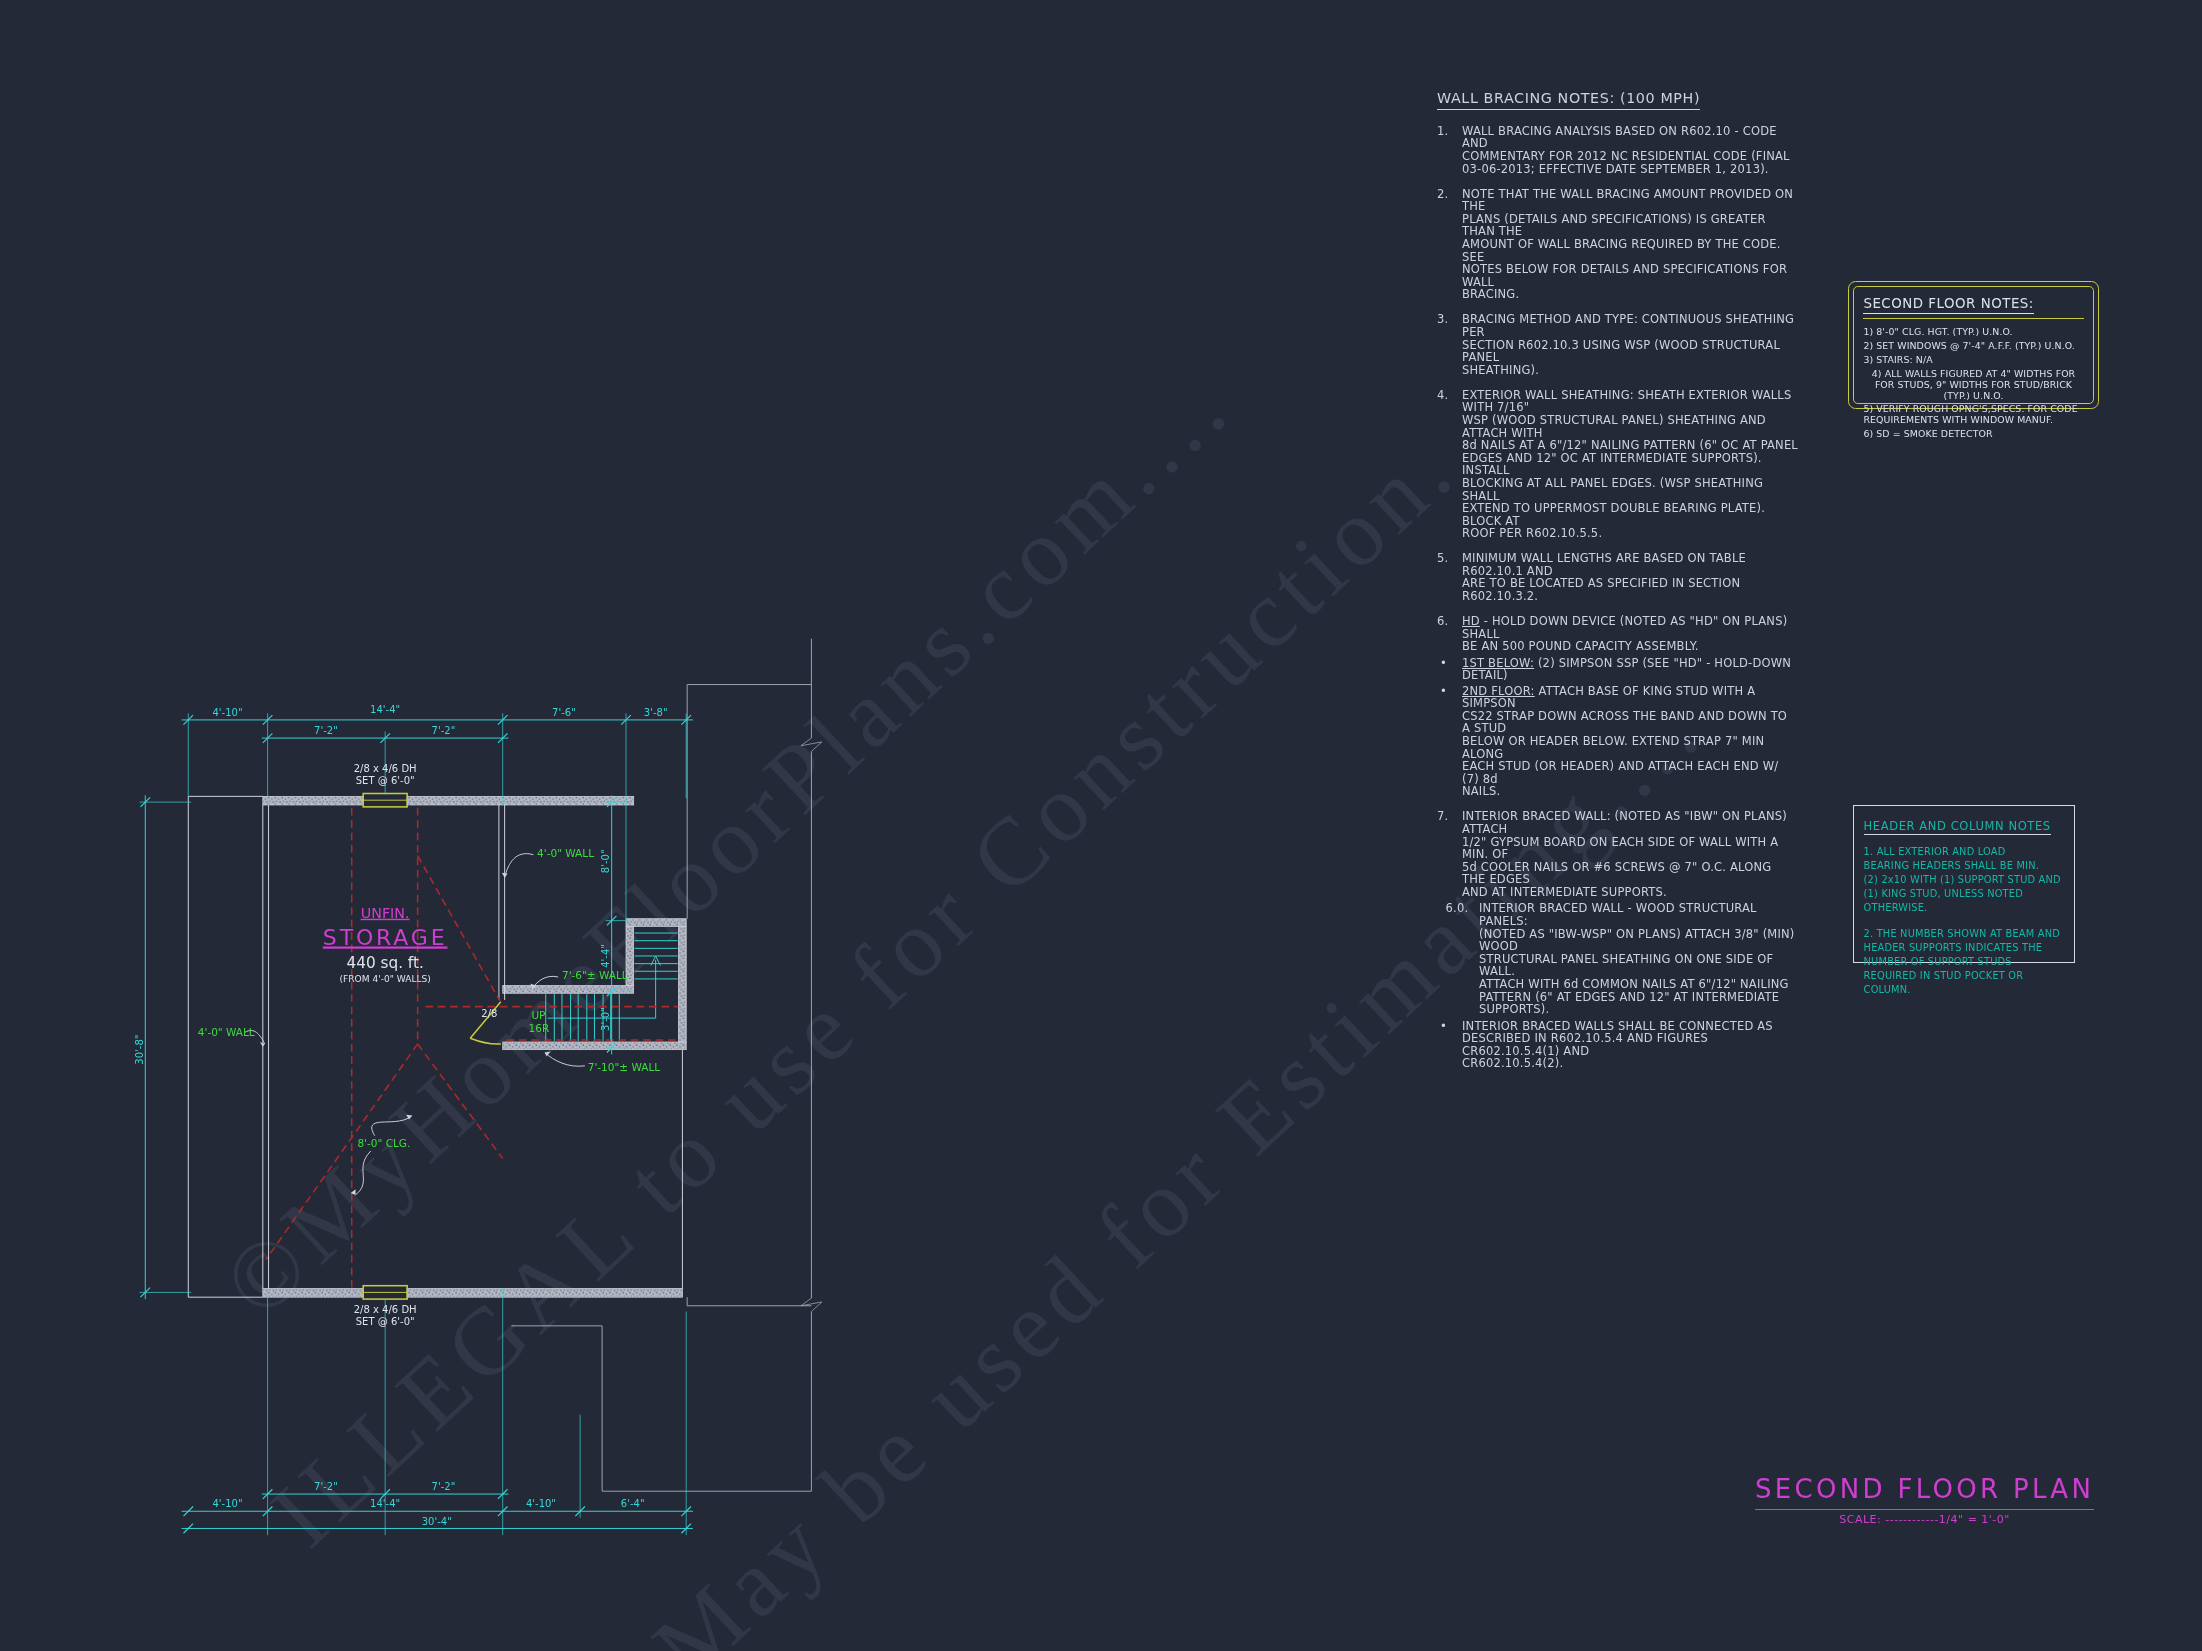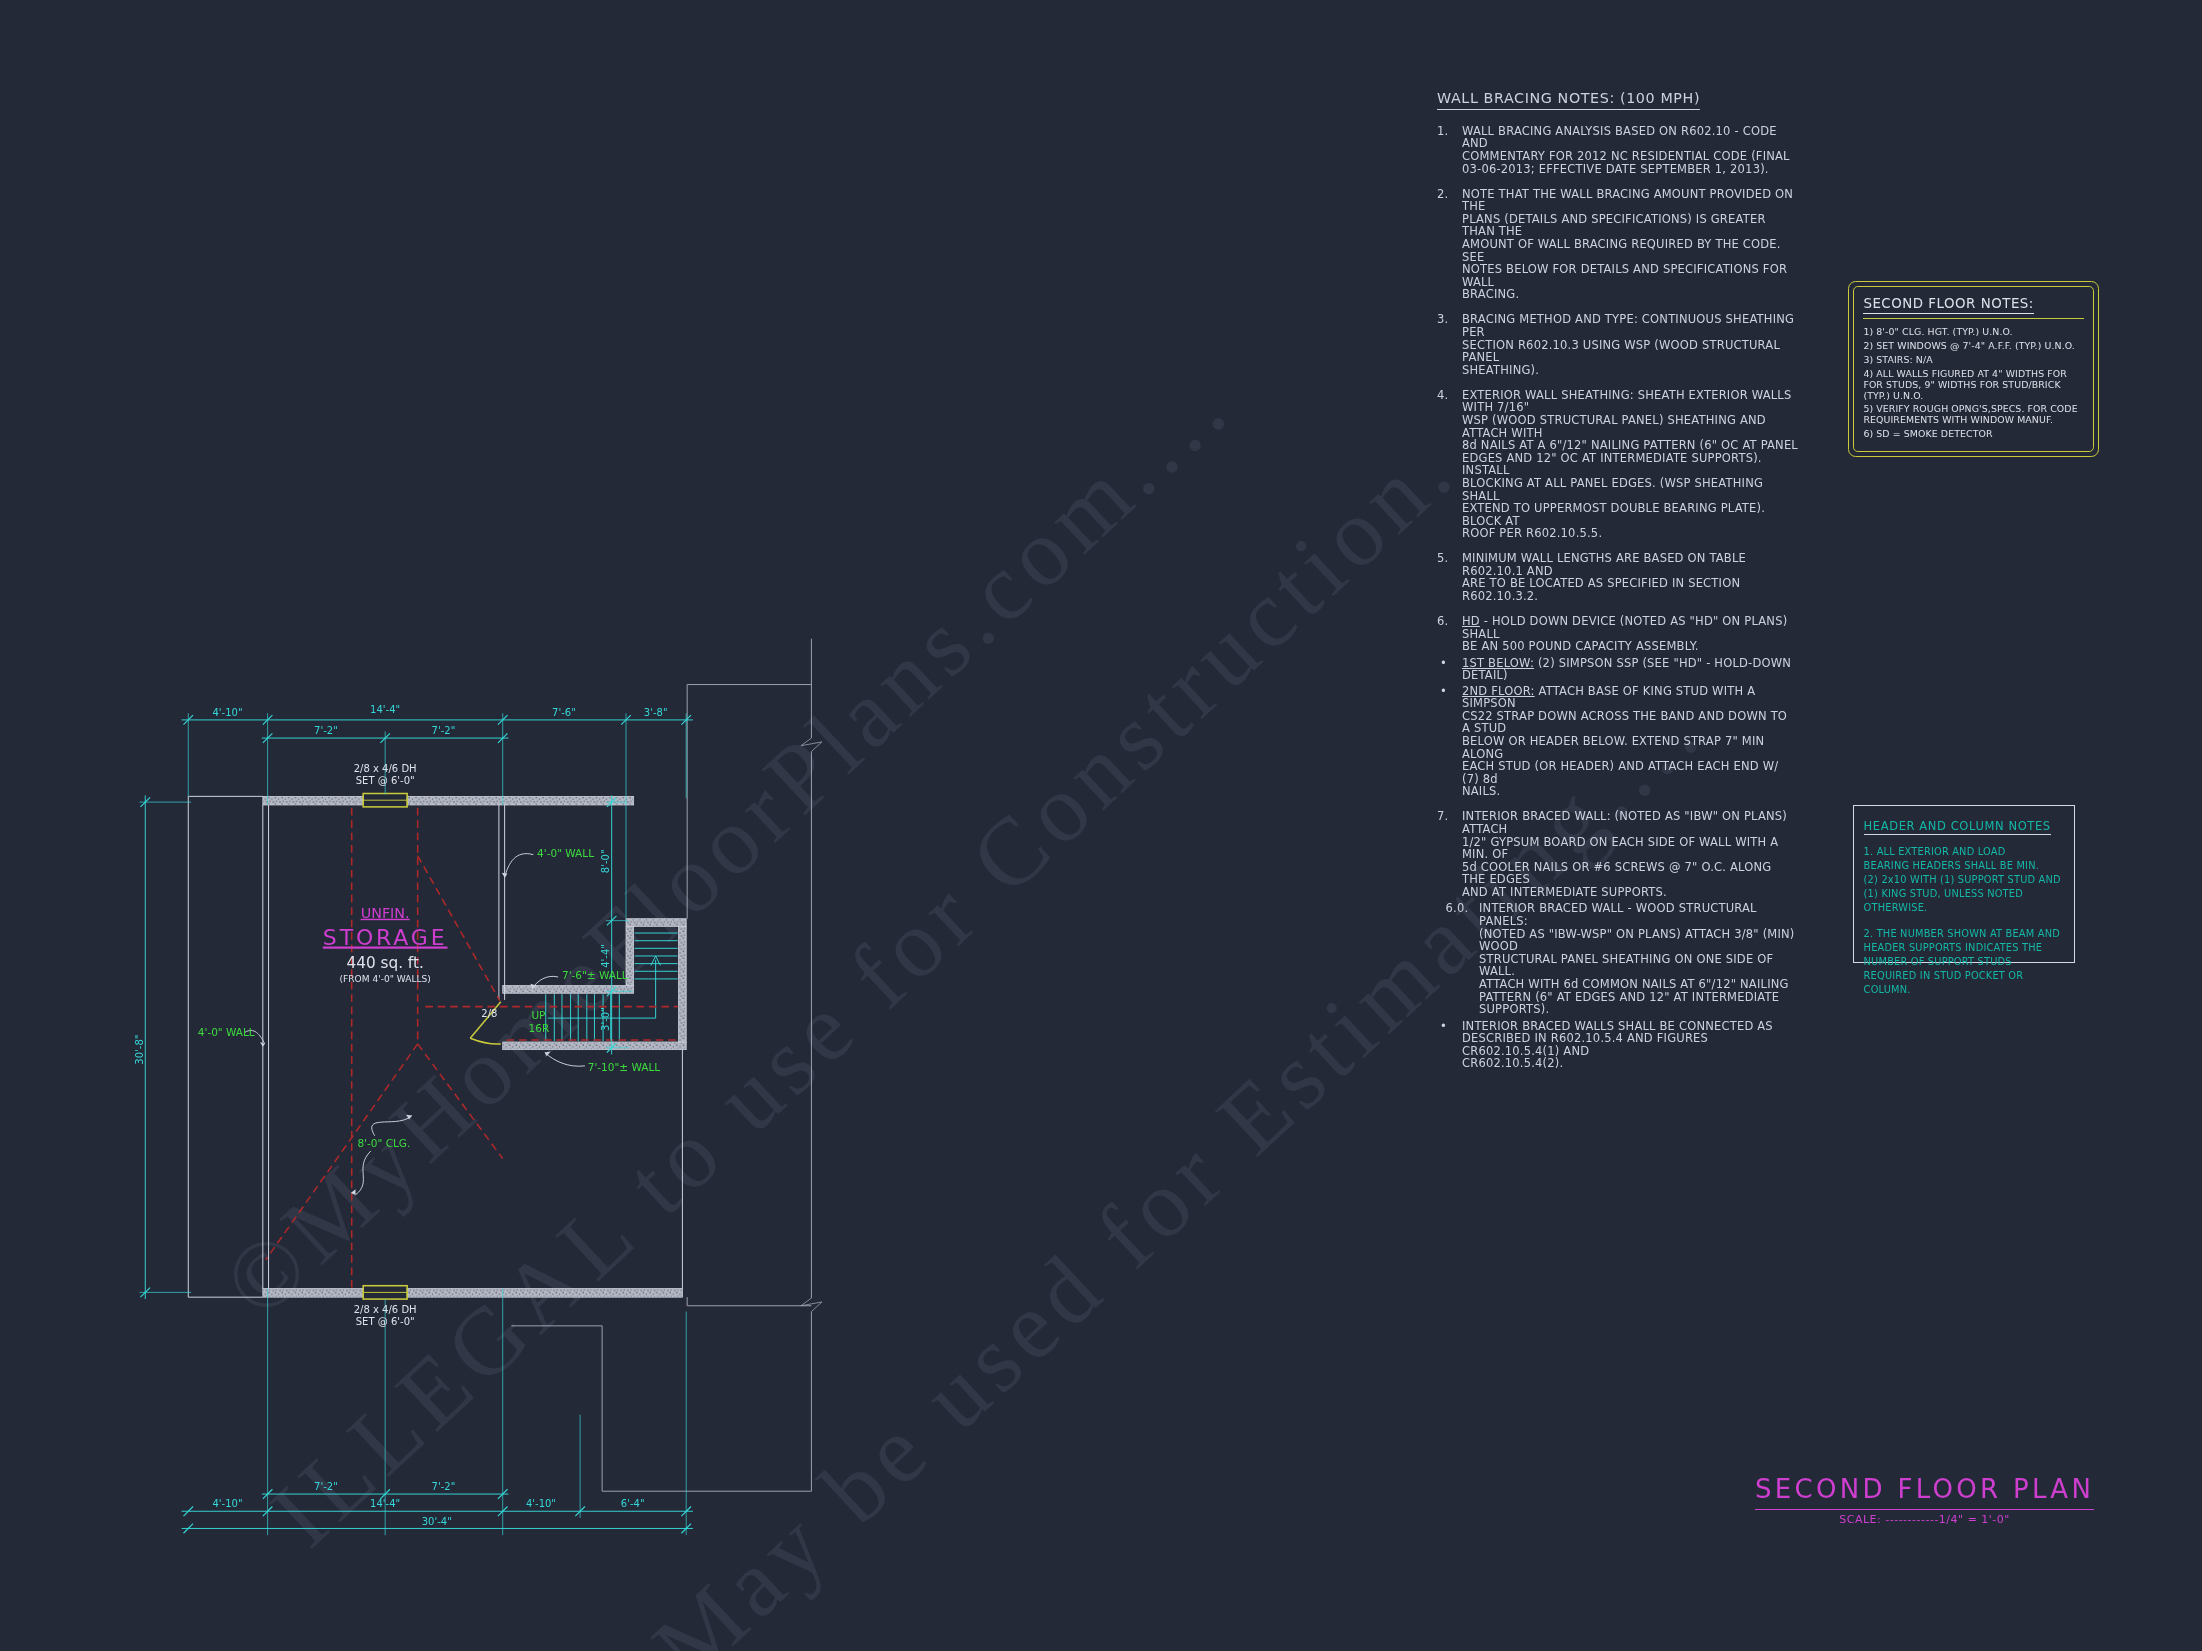--- a/index.html
+++ b/index.html
@@ -16,30 +16,30 @@
       border-bottom:1.1px solid #cdd2de;padding-bottom:4px;margin-bottom:15.3px;}
   .ni{display:flex;margin-bottom:12.4px;}
   .ni .num{flex:0 0 25px;}
   .ni .num2{flex:0 0 42px;padding-left:8.6px;box-sizing:border-box;}
   .txt{white-space:pre-line;}
   .nb{display:flex;margin-bottom:2.9px;}
   .nb .blt{flex:0 0 25px;padding-left:2.9px;box-sizing:border-box;}
   .ul{text-decoration:underline;}
   .tight{margin-bottom:3.8px;}
   
-  #sfn-box{position:absolute;left:1848px;top:281px;width:251px;height:176px;
+  #sfn-box{position:absolute;left:1848px;top:281px;width:251px;height:128px;
       border:1.4px solid #c9cb3a;border-radius:7.6px;box-sizing:border-box;}
   #sfn-inner{position:absolute;left:3.8px;right:3.8px;top:3.8px;bottom:3.8px;
       border:1px solid #c9cb3a;border-radius:4.8px;padding:6.7px 9.6px 0 9.6px;box-sizing:border-box;
       color:#dde1ea;}
   #sfn-inner .hdwrap{border-bottom:1px solid #c9cb3a;padding-bottom:3.8px;margin-bottom:6.7px;}
   #sfn-inner .hd{display:inline-block;font-size:13.4px;letter-spacing:0.5px;
       border-bottom:1px solid #dde1ea;padding-bottom:1.9px;}
   .sfn-item{font-size:9.4px;line-height:11px;margin-bottom:2.9px;white-space:pre-line;letter-spacing:0.1px;}
-  .gap-top{margin-top:2px;}
+  .gap-top{margin-top:2px;text-align:center;}
   
   #hcn-box{position:absolute;left:1853px;top:805px;width:222px;height:158px;
       border:1px solid #d6dae6;box-sizing:border-box;padding:8.6px 9.6px;color:#14b8a6;}
   #hcn-box .hd{display:inline-block;font-size:11.5px;letter-spacing:0.6px;
       border-bottom:1px solid #d3d8e2;padding-bottom:1.9px;margin-bottom:9.6px;}
   #hcn-box p{margin:0 0 11.5px 0;font-size:9.8px;line-height:14px;white-space:pre-line;letter-spacing:0.2px;}
   
   #titleblock{position:absolute;left:1755px;top:1474px;color:#cf3fcf;text-align:center;}
   #titleblock .t{font-size:26px;letter-spacing:3.3px;border-bottom:1.4px solid #cf3fcf;
       padding-bottom:4.8px;white-space:nowrap;}

